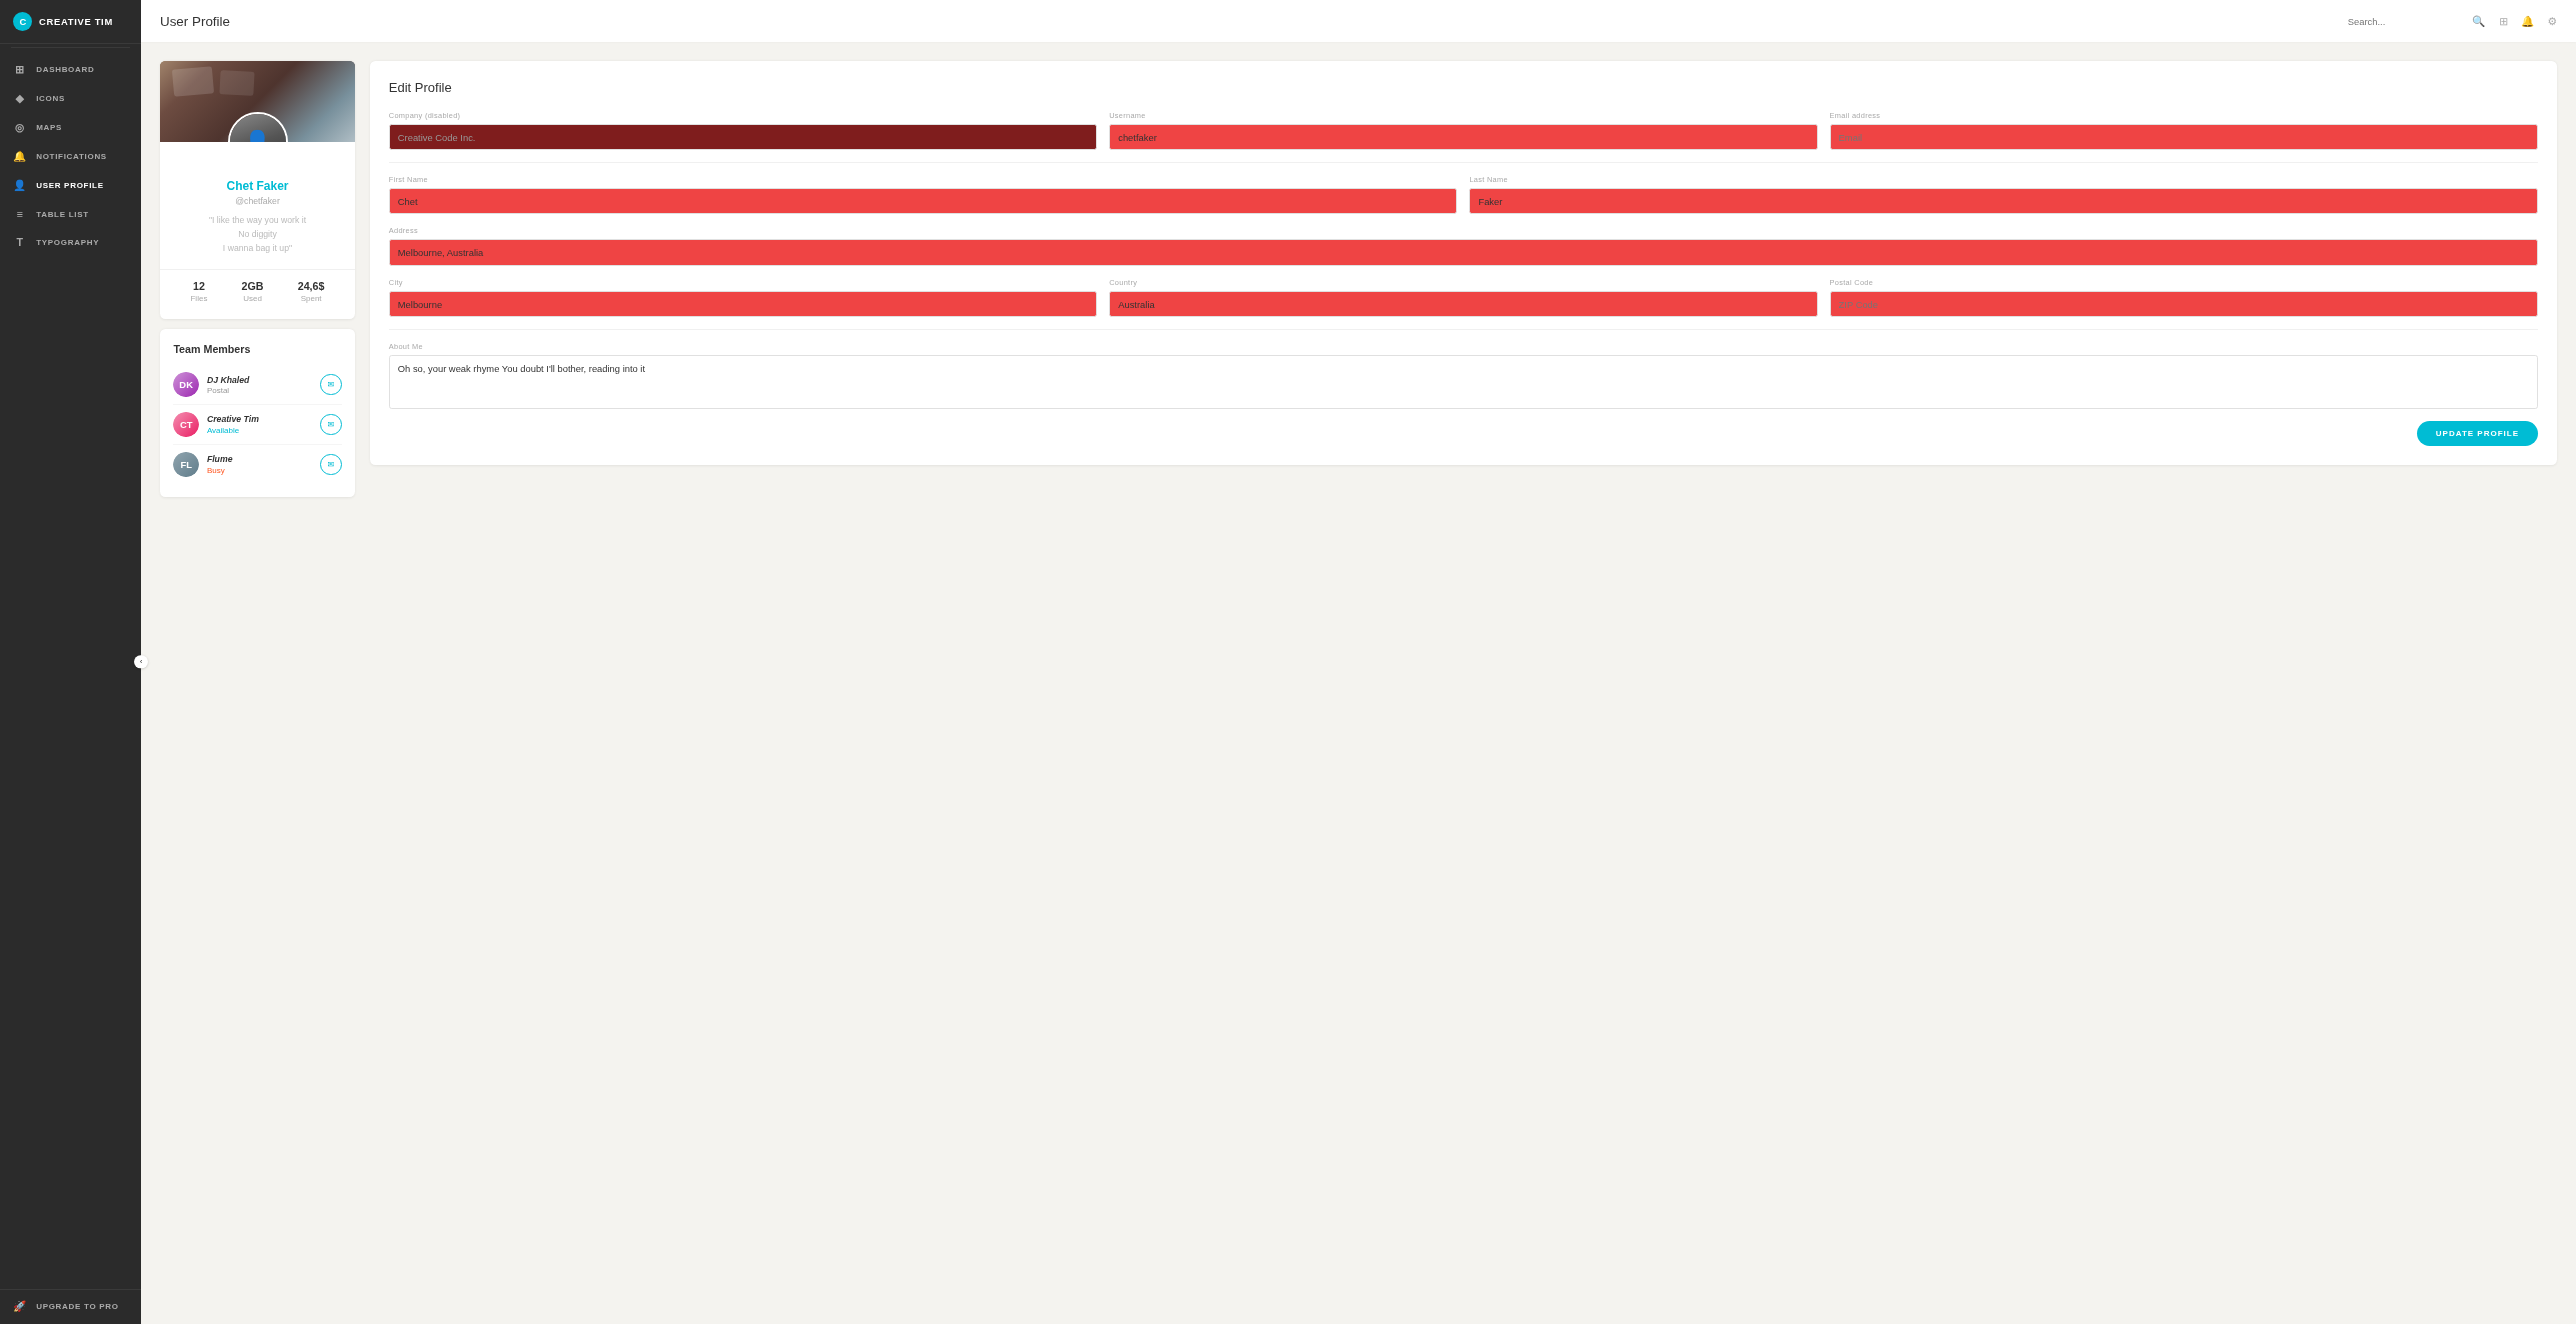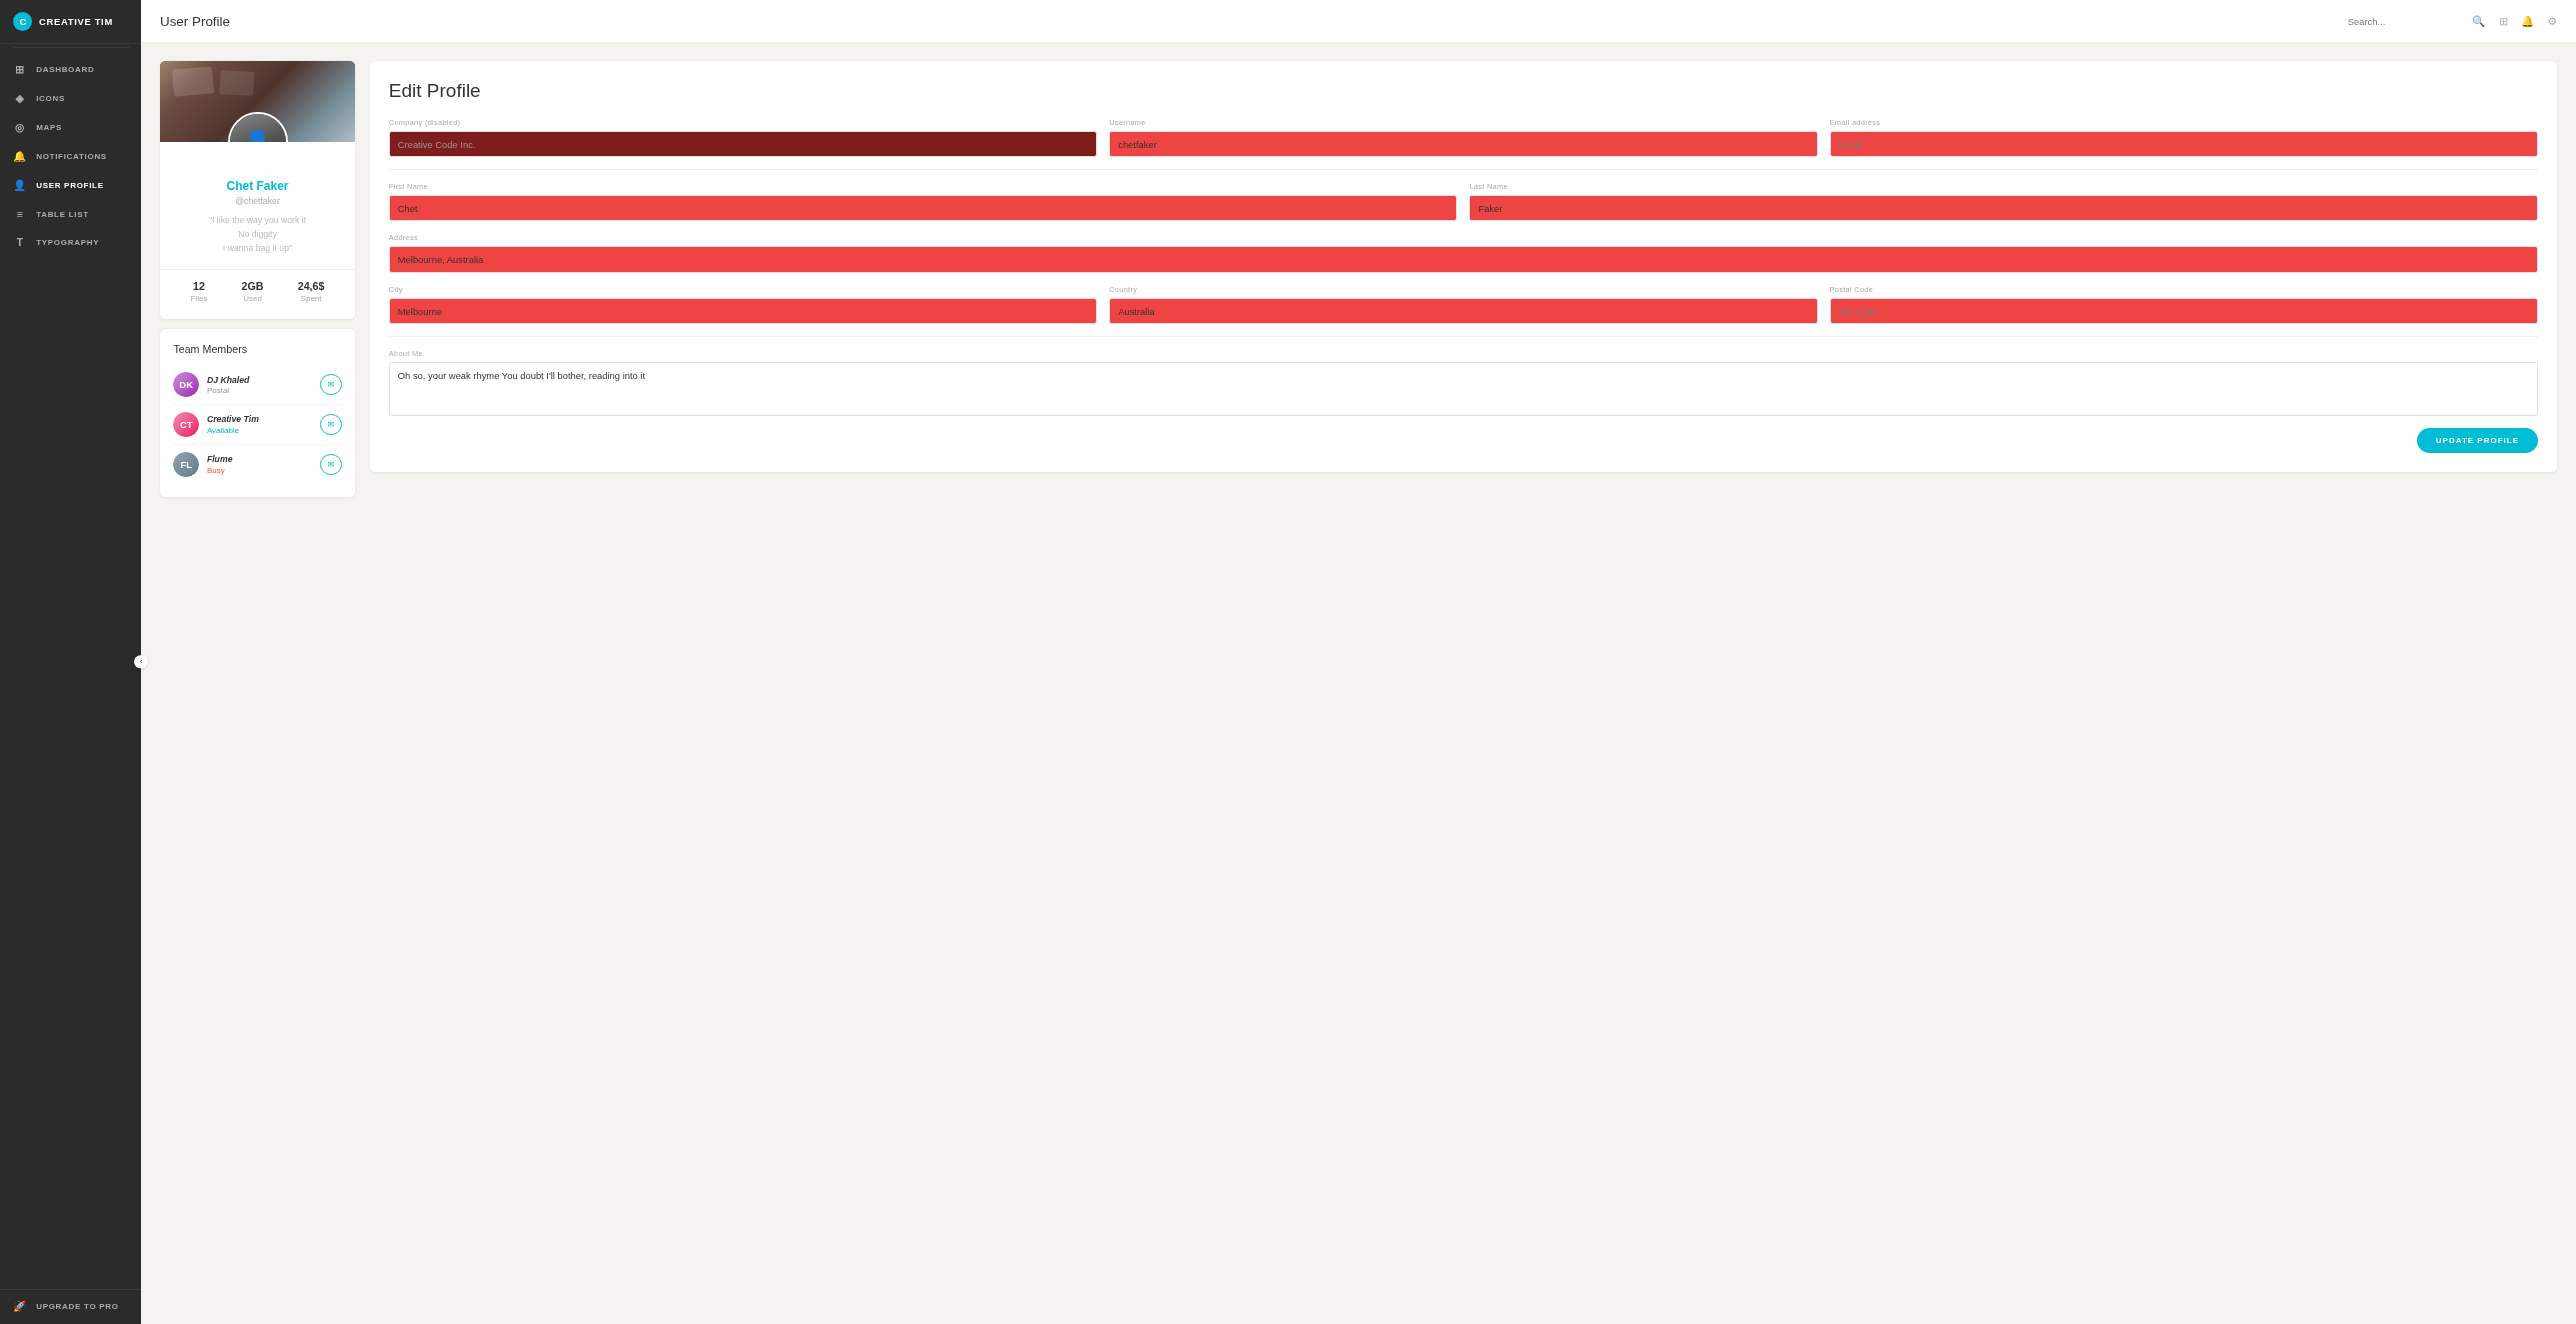--- a/index.html
+++ b/index.html
@@ -199,21 +199,21 @@
 
     
     .team-card {
       background: white;
       border-radius: 5.4px;
       padding: 13.4px;
       box-shadow: 0 0.7px 2.7px rgba(0,0,0,0.07);
     }
     .team-title {
       font-size: 10.7px;
-      font-weight: 400;
+      font-weight: 700;
       color: #333;
       margin-bottom: 10.7px;
     }
     .team-member {
       display: flex; align-items: center;
       padding: 6.7px 0;
       gap: 8px;
     }
     .team-member + .team-member {
       border-top: 0.7px solid #f5f5f5;
@@ -248,21 +248,21 @@
 
     
     .edit-card {
       flex: 1;
       background: white;
       border-radius: 5.4px;
       padding: 19px;
       box-shadow: 0 0.7px 2.7px rgba(0,0,0,0.07);
     }
     .edit-title {
-      font-size: 19px;
+      font-size: 13px;
       font-weight: 400;
       color: #333;
       margin-bottom: 16px;
     }
     .form-row {
       display: flex;
       gap: 12px;
       margin-bottom: 12px;
     }
     .form-group {

